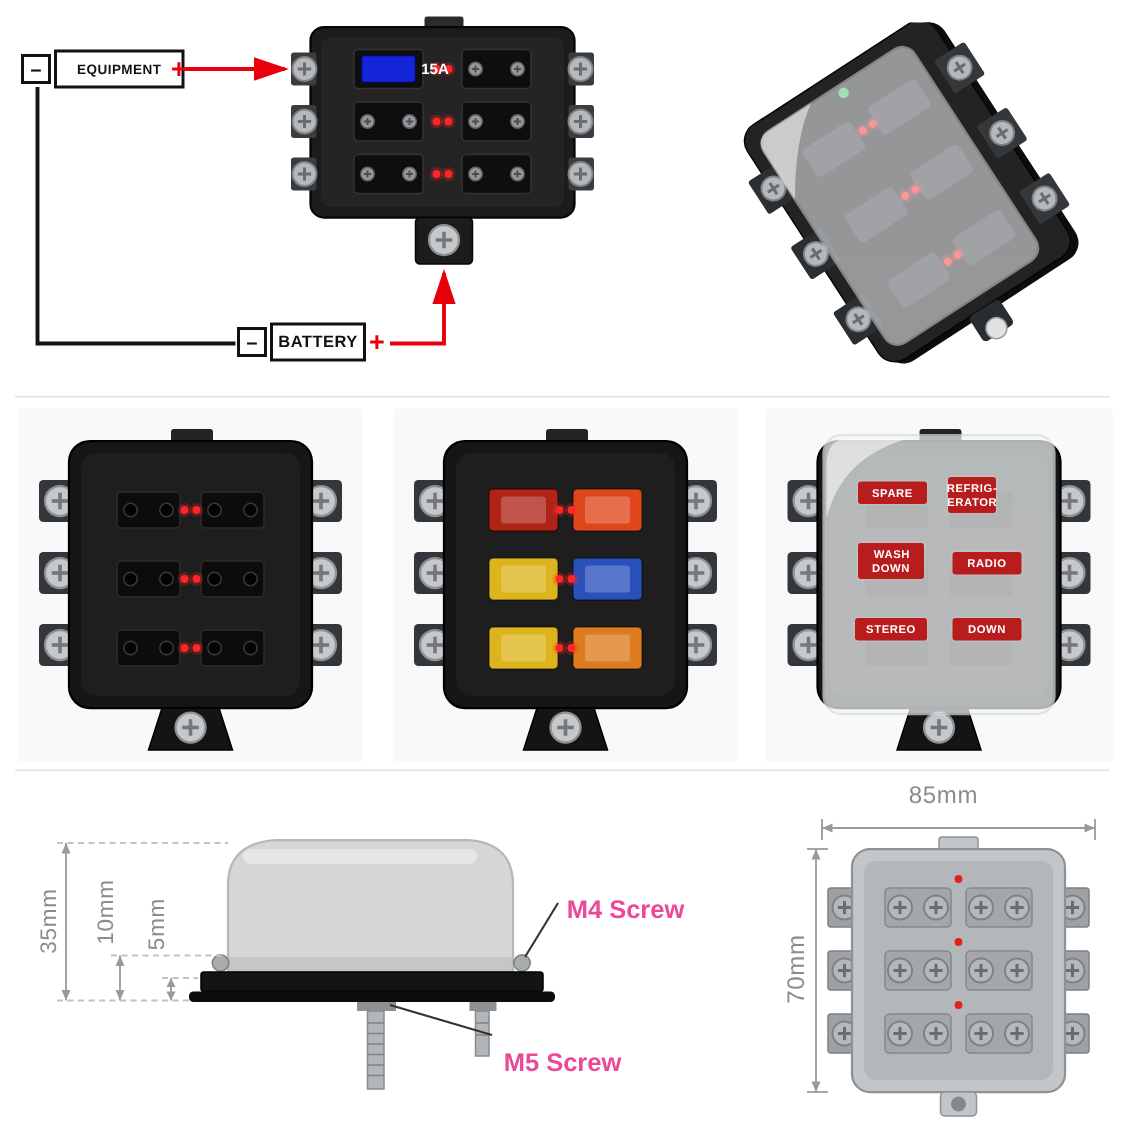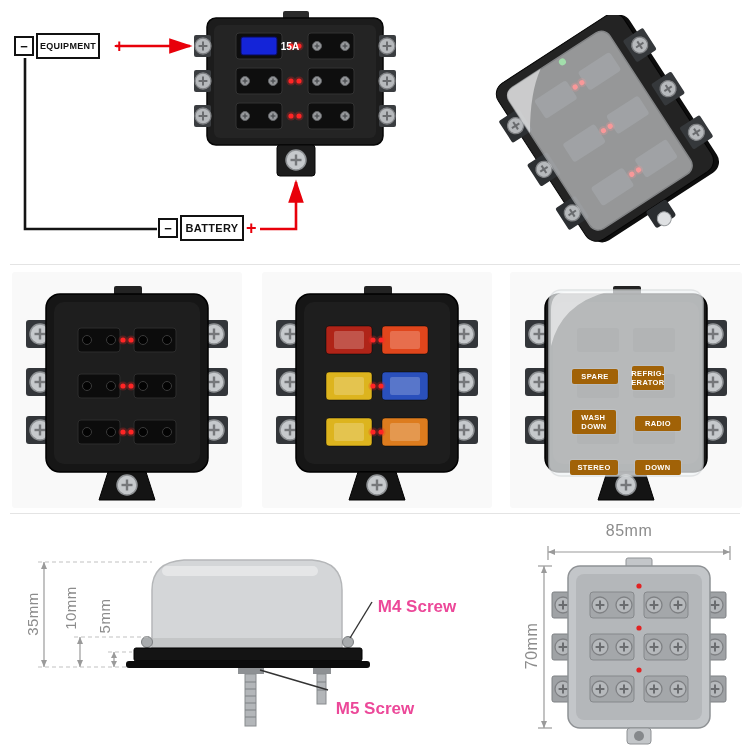--- a/index.html
+++ b/index.html
@@ -9,24 +9,24 @@
   .divider{position:absolute;left:10px;width:730px;height:1px;background:#e4e4e4;}
   .tbox{position:absolute;border:2px solid #111;background:#fff;display:flex;align-items:center;
         justify-content:center;font-weight:bold;color:#111;box-sizing:border-box;}
   .plus{position:absolute;color:#e8000a;font-weight:bold;font-size:18px;line-height:18px;}
   .lbl{position:absolute;display:flex;align-items:center;justify-content:center;text-align:center;}
   .dim{color:#8c8c8c;font-size:15px;font-weight:500;letter-spacing:.5px;}
   .rot{transform:rotate(-90deg);}
   .screwlbl{color:#ec4899;font-size:17px;font-weight:600;margin-top:12px;}
   .fuse15a{color:#fff;font-size:10px;font-weight:bold;margin-left:31px;}
   .photo{position:absolute;background:#f9f9f9;border-radius:3px;}
-  .chip{position:absolute;background:#a16207;color:#fff;font-size:7.5px;font-weight:bold;
-        display:flex;align-items:center;justify-content:center;text-align:left;border-radius:2px;
+  .chip{position:absolute;background:#b91c1c;color:#fff;font-size:7.5px;font-weight:bold;
+        display:flex;align-items:center;justify-content:center;text-align:right;border-radius:2px;
         letter-spacing:.4px;white-space:pre-line;line-height:1.25;
-        box-shadow:0 0 0 1px rgba(255,255,255,.1);margin-top:48px;}
+        box-shadow:0 0 0 1px rgba(255,255,255,.1);}
 </style>
 </head>
 <body>
 
 <svg width="0" height="0" style="position:absolute" aria-hidden="true">
   <defs>
     <g id="screw-big">
       <circle r="10" fill="#c6c9cc" stroke="#8e9194" stroke-width="1.5"></circle>
       <line x1="-5.5" y1="0" x2="5.5" y2="0" stroke="#75777a" stroke-width="2.4"></line>
       <line x1="0" y1="-5.5" x2="0" y2="5.5" stroke="#75777a" stroke-width="2.4"></line>
@@ -61,21 +61,21 @@
         </marker>
       </defs>
       <polyline points="25,58 25,229 157,229" fill="none" stroke-width="2.6" stroke="#141414"></polyline>
       <line x1="116" y1="46" x2="190" y2="46" stroke-width="2.6" marker-end="url(#arrR)" stroke="#e8000a"></line>
       <polyline points="260,229 296,229 296,182" fill="none" stroke-width="2.6" marker-end="url(#arrR)" stroke="#e8000a"></polyline>
     </svg>
 
     <div class="tbox" style="left:14px;top:36px;width:20px;height:20px;font-size:13px">
       <span>−</span>
     </div>
-    <div class="tbox" style="left:36px;top:33px;width:64px;height:26px;font-size:9px;letter-spacing:.3px">
+    <div class="tbox" style="left:36px;top:33px;width:87px;height:26px;font-size:9px;letter-spacing:.3px">
       <span>EQUIPMENT</span>
     </div>
     <div class="plus" style="left:114px;top:37px">+</div>
 
     <div class="tbox" style="left:158px;top:218px;width:20px;height:20px;font-size:13px">
       <span>−</span>
     </div>
     <div class="tbox" style="left:180px;top:215px;width:64px;height:26px;font-size:11px;letter-spacing:.3px">
       <span>BATTERY</span>
     </div>

